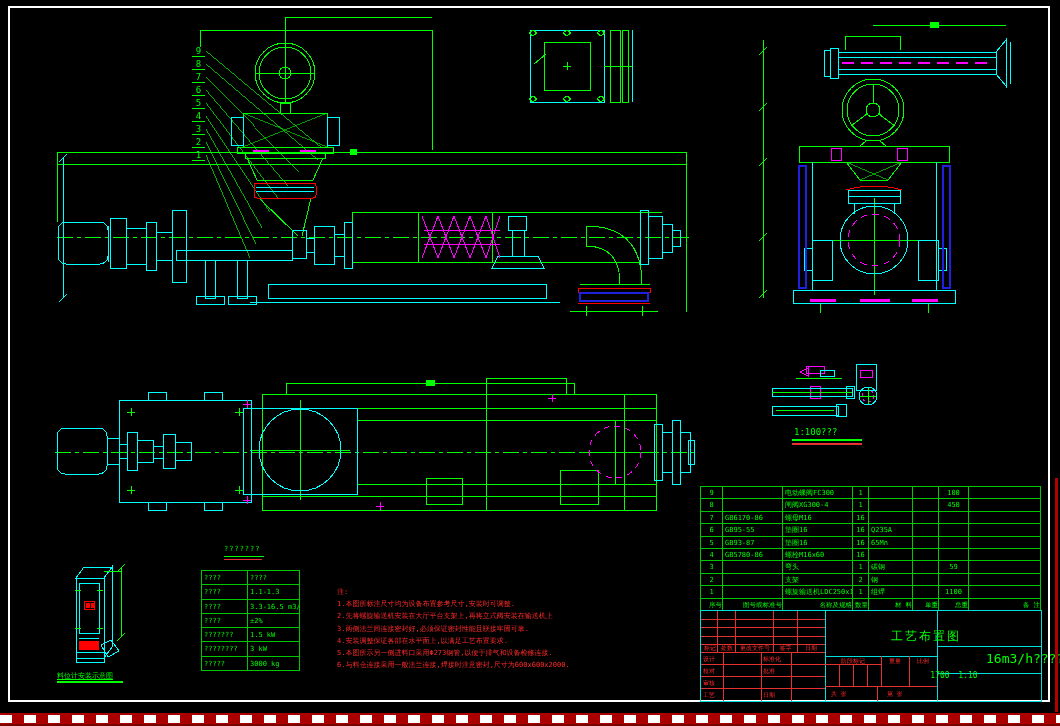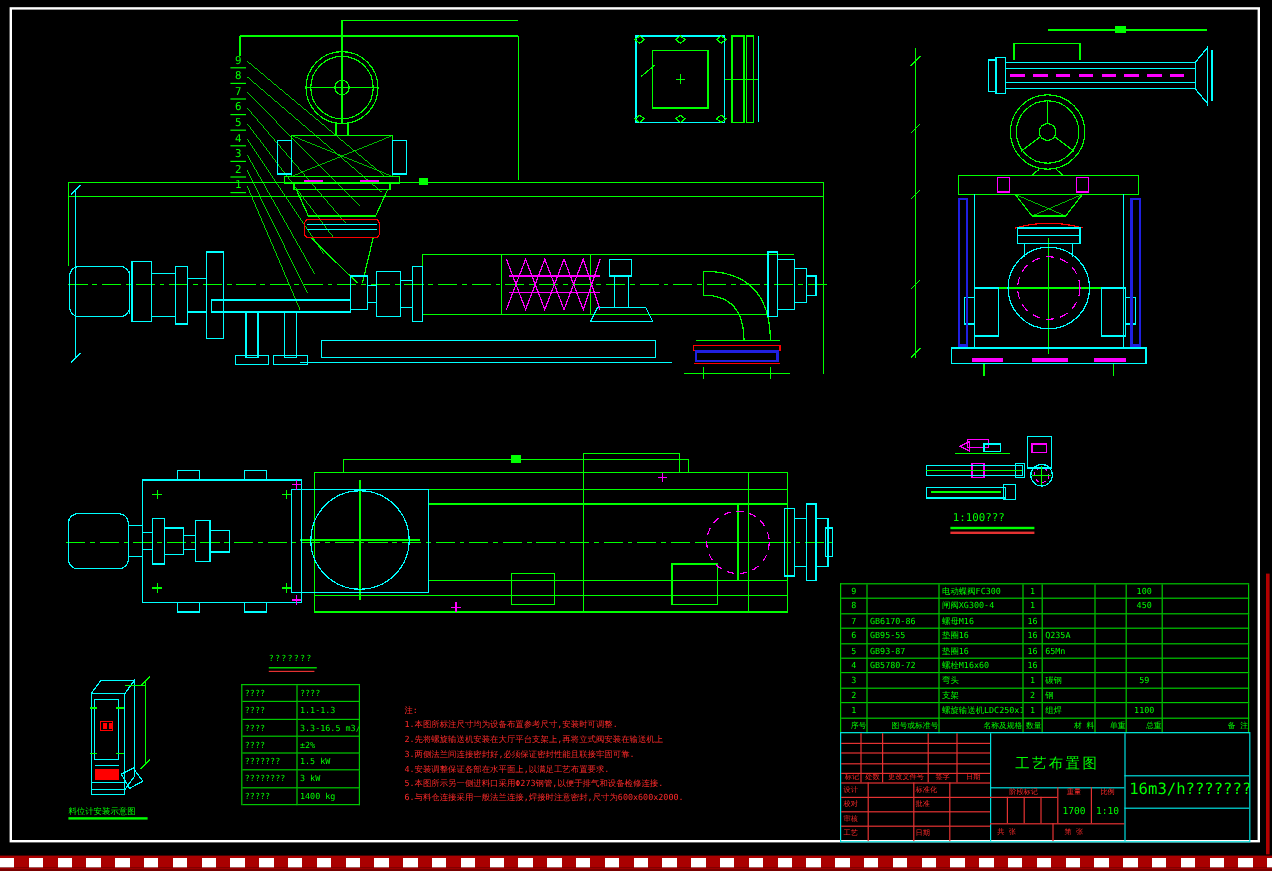--- a/index.html
+++ b/index.html
@@ -32,22 +32,22 @@
      grid-auto-rows:12.4px;border-left:1px solid #00c800;border-top:1px solid #00c800;}
   .pc{font-size:7px;line-height:12px;color:#00ff00;border-right:1px solid #00c800;
       border-bottom:1px solid #00c800;overflow:hidden;white-space:nowrap;padding-left:2px;}
   .pc.ctr{text-align:center;padding-left:0;}
   .pc.hd{font-size:6.5px;text-align:right;padding-left:0;}
   
   #titleblock{left:700px;top:610px;width:340px;height:90px;border:1px solid #00dede;}
   .ln{position:absolute;background:#00dede;}
   .lnr{position:absolute;background:#e43232;}
   .tbr{position:absolute;color:#ff2a2a;font-size:6px;line-height:8px;white-space:nowrap;}
-  .tbg{position:absolute;color:#00ff00;white-space:nowrap;}
-  .small-green{color:#00ff00;font-size:7px;white-space:nowrap;}
+  .tbg{position:absolute;color:#00ff00;white-space:nowrap;margin-left:45px;}
+  .small-green{color:#00ff00;font-size:7px;white-space:nowrap;text-decoration:underline;}
   .uline-g{background:#00ff00;height:2px;}
   .uline-r{background:#e43232;height:2px;}
 </style>
 </head>
 <body>
 
 <div id="canvas">
 
   <svg width="1060" height="726" viewBox="0 0 1060 726" fill="none">
 
@@ -392,21 +392,21 @@
       <div class="qc">1.1-1.3</div>
     <div class="qc">????</div>
       <div class="qc">3.3-16.5 m3/h</div>
     <div class="qc">????</div>
       <div class="qc">±2%</div>
     <div class="qc">???????</div>
       <div class="qc">1.5 kW</div>
     <div class="qc">????????</div>
       <div class="qc">3 kW</div>
     <div class="qc">?????</div>
-      <div class="qc">1400 kg</div>
+      <div class="qc">3000 kg</div>
   </div>
 
   <div class="abs" id="notes">
     <div>注:</div>
     <div>1.本图所标注尺寸均为设备布置参考尺寸,安装时可调整.</div>
     <div>2.先将螺旋输送机安装在大厅平台支架上,再将立式阀安装在输送机上</div>
     <div>3.两侧法兰间连接密封好,必须保证密封性能且联接牢固可靠.</div>
     <div>4.安装调整保证各部在水平面上,以满足工艺布置要求.</div>
     <div>5.本图所示另一侧进料口采用Φ273钢管,以便于排气和设备检修连接.</div>
     <div>6.与料仓连接采用一般法兰连接,焊接时注意密封,尺寸为600x600x2000.</div>
@@ -447,21 +447,21 @@
       <div class="pc"></div>
     <div class="pc ctr">5</div>
       <div class="pc">GB93-87</div>
       <div class="pc">垫圈16</div>
       <div class="pc ctr">16</div>
       <div class="pc">65Mn</div>
       <div class="pc ctr"></div>
       <div class="pc ctr"></div>
       <div class="pc"></div>
     <div class="pc ctr">4</div>
-      <div class="pc">GB5780-72</div>
+      <div class="pc">GB5780-86</div>
       <div class="pc">螺栓M16x60</div>
       <div class="pc ctr">16</div>
       <div class="pc"></div>
       <div class="pc ctr"></div>
       <div class="pc ctr"></div>
       <div class="pc"></div>
     <div class="pc ctr">3</div>
       <div class="pc"></div>
       <div class="pc">弯头</div>
       <div class="pc ctr">1</div>

